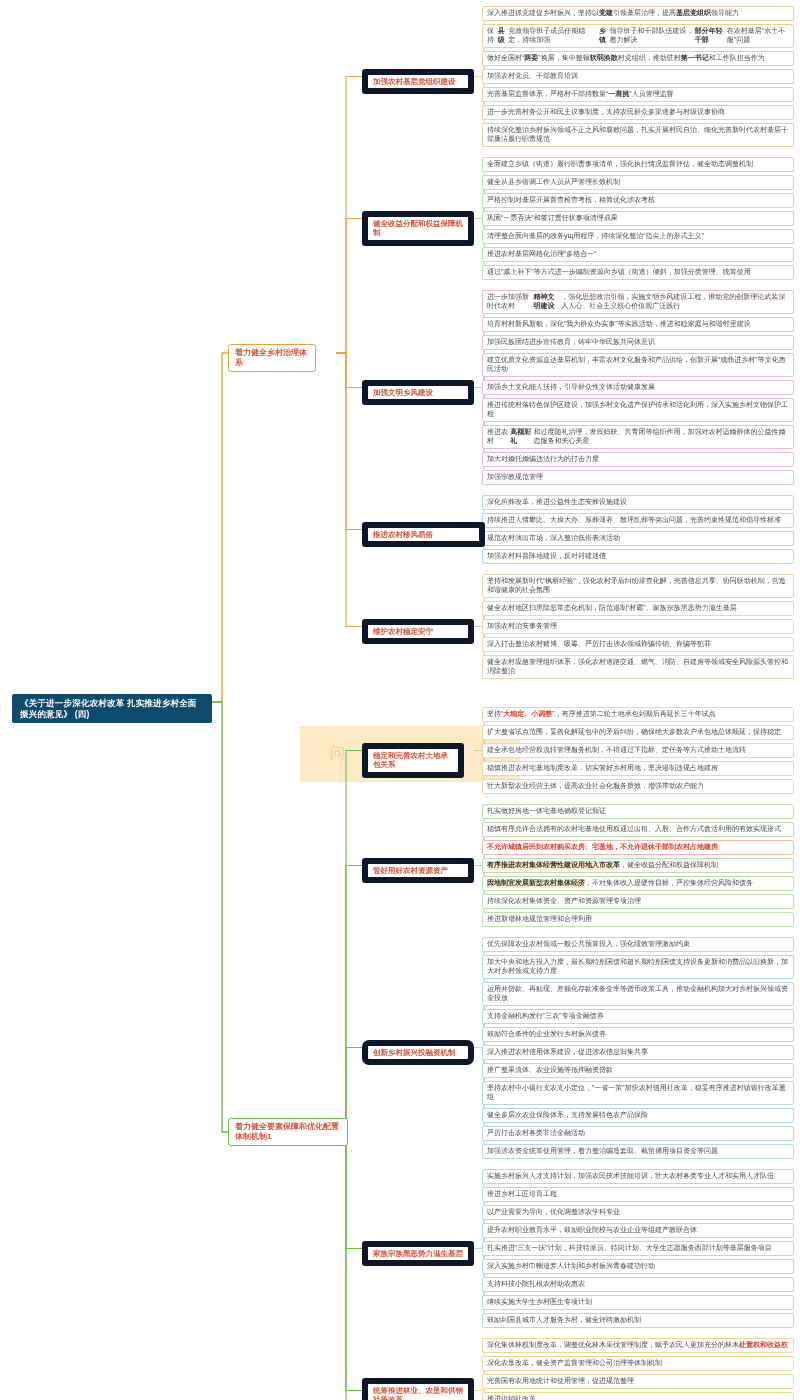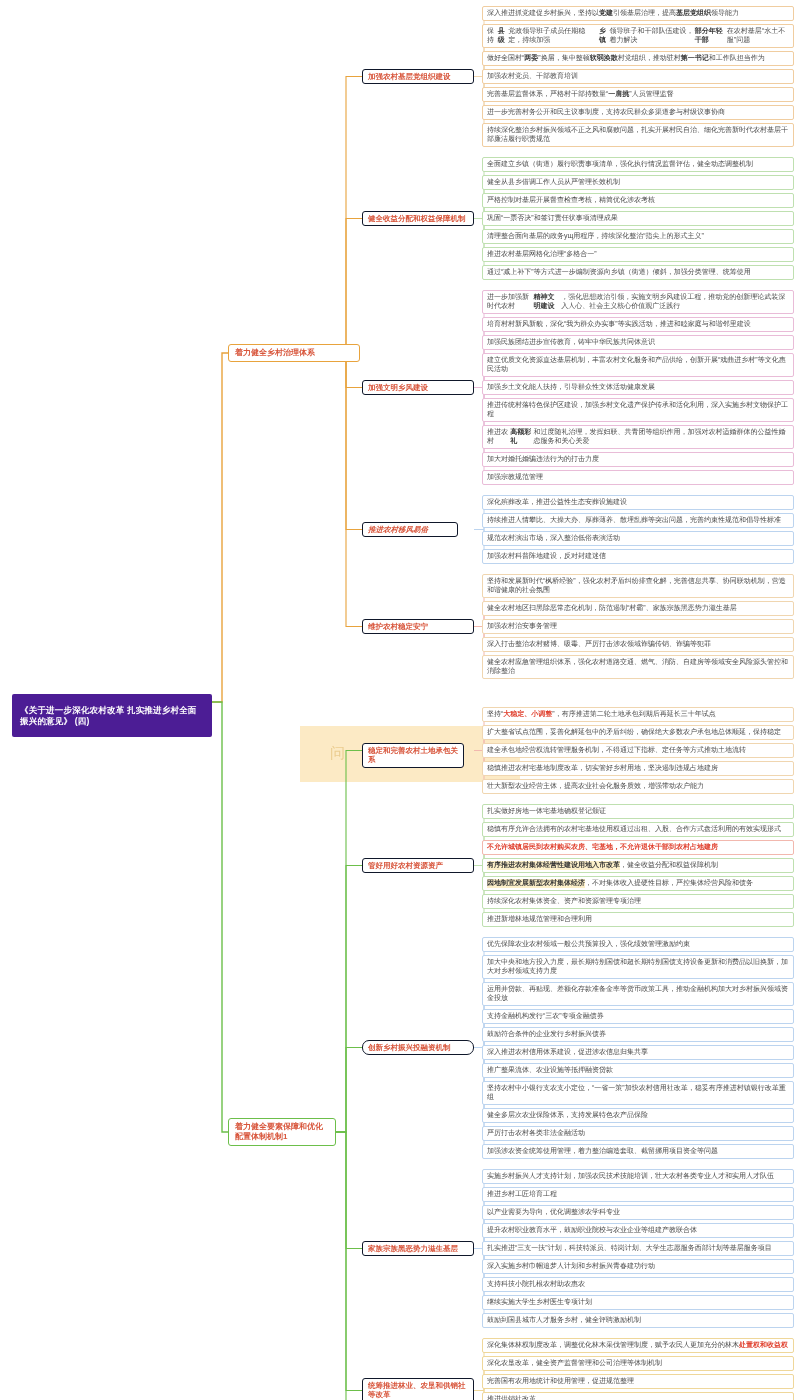--- a/index.html
+++ b/index.html
@@ -18,31 +18,31 @@
   .wm-band{position:absolute;background:#fbe6bb;opacity:.85;}
 
   
   .node{
     position:absolute;box-sizing:border-box;
     display:flex;align-items:center;
     line-height:1.25;
     white-space:normal;
   }
   .root{
-    background:#4c1d95;color:#ffffff;border-radius:2px;
-    font-size:8.5px;font-weight:bold;padding:11px 8px;
+    background:#0c4a6e;color:#ffffff;border-radius:2px;
+    font-size:8.5px;font-weight:bold;padding:4px 8px;
     letter-spacing:.2px;
   }
   .lvl1{
     background:#ffffff;border:1px solid #e8a33d;border-radius:3px;
     color:#d8563c;font-size:8px;font-weight:bold;padding:3px 6px;
   }
   .lvl1.g{border-color:#6cbf4a;}
   .lvl2{
-    background:#ffffff;border:1px solid #0f172a;border-radius:3px;
+    background:#ffffff;border:6px solid #0f172a;border-radius:3px;
     color:#d8563c;font-size:7.5px;font-weight:bold;padding:2px 5px;
   }
   .leaf{
     background:#ffffff;border:1px solid #f0d6b0;border-radius:2px;
     color:#4a4a4a;font-size:7px;padding:2px 4px;
     align-items:center;
   }
   .leaf.b{border-color:#bcd4ef;}
   .leaf.p{border-color:#e9bcd8;}
   .leaf.y{border-color:#efd79a;}
@@ -219,27 +219,27 @@
       <div class="node leaf b" style="left: 482px; top: 1223px; width: 312px;">提升农村职业教育水平，鼓励职业院校与农业企业等组建产教联合体</div>
       <div class="node leaf b" style="left: 482px; top: 1241px; width: 312px;">扎实推进“三支一扶”计划，科技特派员、特岗计划、大学生志愿服务西部计划等基层服务项目</div>
       <div class="node leaf b" style="left: 482px; top: 1259px; width: 312px;">深入实施乡村巾帼追梦人计划和乡村振兴青春建功行动</div>
       <div class="node leaf b" style="left: 482px; top: 1277px; width: 312px;">支持科技小院扎根农村助农惠农</div>
       <div class="node leaf b" style="left: 482px; top: 1295px; width: 312px;">继续实施大学生乡村医生专项计划</div>
       <div class="node leaf b" style="left: 482px; top: 1313px; width: 312px;">鼓励到国县城市人才服务乡村，健全评聘激励机制</div>
       <div class="node leaf y" style="left: 482px; top: 1338px; width: 312px;">深化集体林权制度改革，调整优化林木采伐管理制度，赋予农民人更加充分的林木<span class="rd">处置权和收益权</span></div>
       <div class="node leaf y" style="left: 482px; top: 1356px; width: 312px;">深化农垦改革，健全资产监督管理和公司治理等体制机制</div>
       <div class="node leaf y" style="left: 482px; top: 1374px; width: 312px;">完善国有农用地统计和使用管理，促进规范整理</div>
       <div class="node leaf y" style="left: 482px; top: 1392px; width: 312px;">推进供销社改革</div>
-      <div class="node lvl1" style="left: 228px; top: 344px; width: 132px;">着力健全乡村治理体系</div>
+      <div class="node lvl1" style="left: 228px; top: 344px; width: 88px;">着力健全乡村治理体系</div>
       <div class="node lvl2" style="left: 362px; top: 69px; width: 112px;">加强农村基层党组织建设</div>
       <div class="node lvl2" style="left: 362px; top: 211px; width: 112px;">健全收益分配和权益保障机制</div>
       <div class="node lvl2" style="left: 362px; top: 380px; width: 112px;">加强文明乡风建设</div>
-      <div class="node lvl2" style="left: 362px; top: 522px; width: 96px; font-style: italic;">推进农村移风易俗</div>
+      <div class="node lvl2" style="left: 362px; top: 522px; width: 123px;">推进农村移风易俗</div>
       <div class="node lvl2" style="left: 362px; top: 619px; width: 112px;">维护农村稳定安宁</div>
-      <div class="node lvl1 g" style="left: 228px; top: 1118px; width: 108px;">着力健全要素保障和优化配置体制机制1</div>
+      <div class="node lvl1 g" style="left: 228px; top: 1118px; width: 120px;">着力健全要素保障和优化配置体制机制1</div>
       <div class="node lvl2" style="left: 362px; top: 743px; width: 102px;">稳定和完善农村土地承包关系</div>
       <div class="node lvl2" style="left: 362px; top: 858px; width: 112px;">管好用好农村资源资产</div>
       <div class="node lvl2" style="left: 362px; top: 1040px; width: 112px; border-radius: 7px;">创新乡村振兴投融资机制</div>
       <div class="node lvl2" style="left: 362px; top: 1241px; width: 112px;">家族宗族黑恶势力滋生基层</div>
       <div class="node lvl2" style="left: 362px; top: 1378px; width: 112px;">统筹推进林业、农垦和供销社等改革</div>
       <div class="node root" style="left: 12px; top: 694px; width: 200px;">《关于进一步深化农村改革 扎实推进乡村全面振兴的意见》 (四)</div>
     </div>
 </div>
 
 </body></html>

